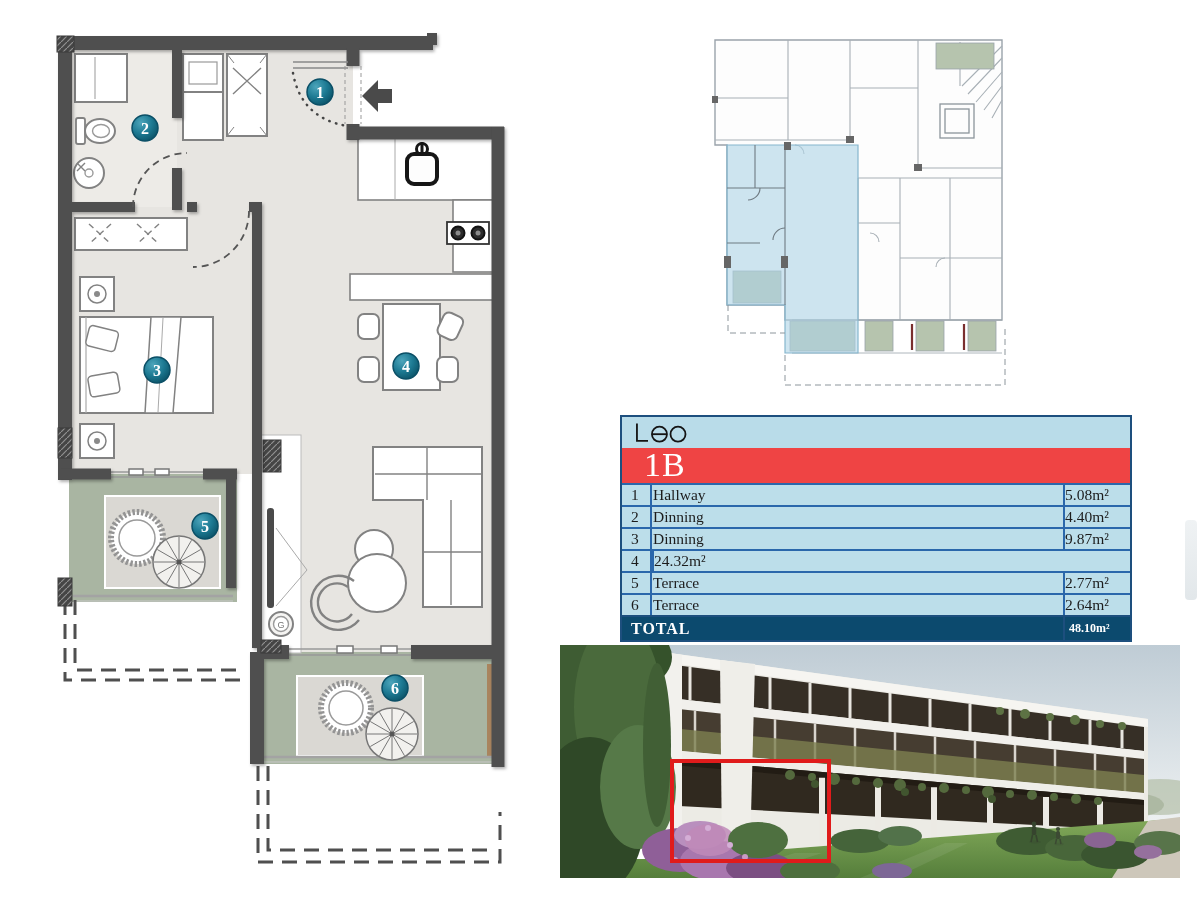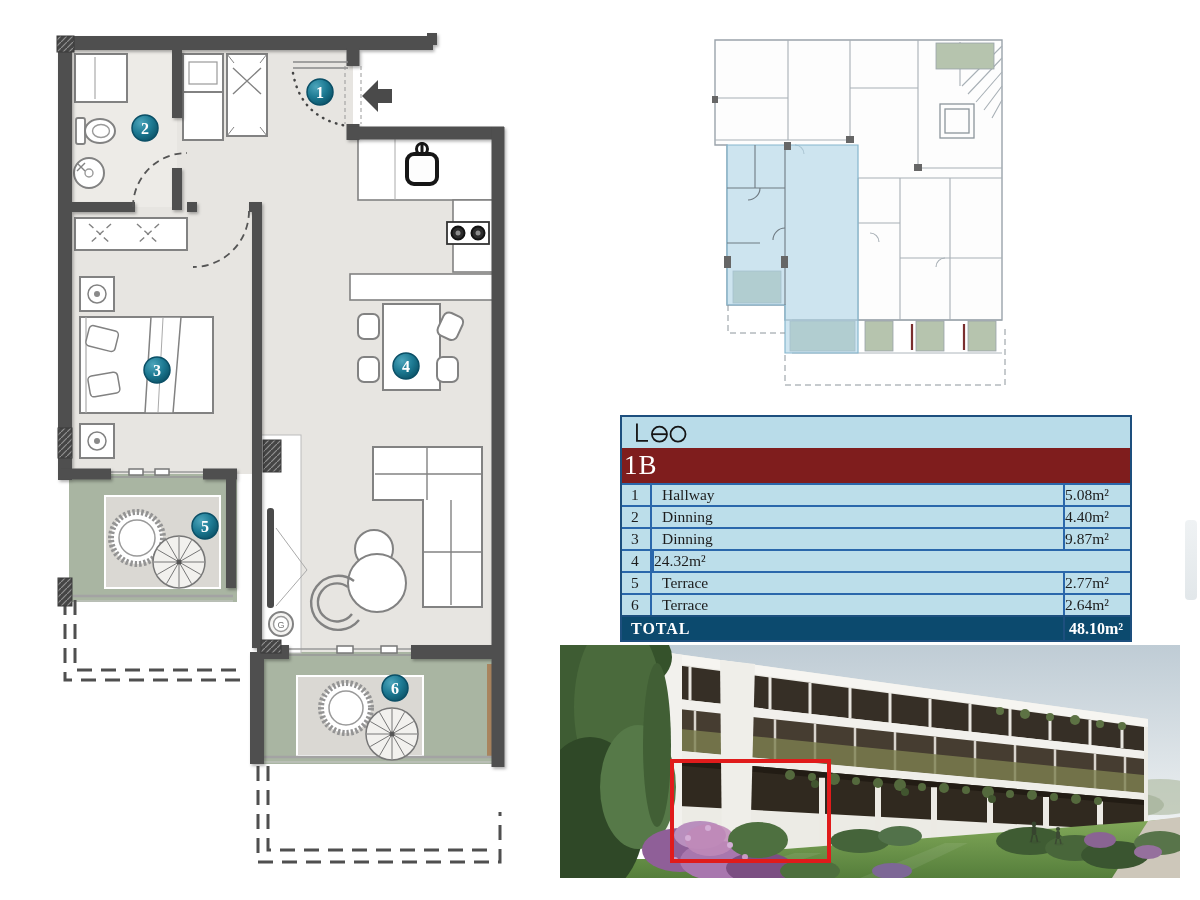--- a/index.html
+++ b/index.html
@@ -3,32 +3,32 @@
 <meta charset="utf-8">
 <style>
   html,body{margin:0;padding:0;background:#fff;}
   .page{position:relative;width:1200px;height:900px;background:#ffffff;overflow:hidden;
         font-family:"Liberation Serif", serif;}
   svg{display:block;}
   
   .area-table{position:absolute;left:620px;top:415px;width:512px;border:2px solid #1d4f7e;
               background:#bcdeea;box-sizing:border-box;}
   .logo-row{height:31px;background:#b9dce9;display:flex;align-items:center;padding-left:9px;}
-  .unit-row{height:35px;background:#7f1d1d;color:#ffffff;font-size:27px;line-height:34px;
-            padding-left:2px;letter-spacing:1px;}
+  .unit-row{height:35px;background:#ef4444;color:#ffffff;font-size:34px;line-height:34px;
+            padding-left:22px;letter-spacing:1px;}
   .t-row{display:grid;grid-template-columns:30px 1fr 67px;height:20px;line-height:20px;
          background:#bcdeea;border-top:2px solid #2a67ab;font-size:15.5px;color:#1c1c1c;}
   .c-num{padding-left:9px;border-right:2px solid #2a67ab;}
-  .c-name{padding-left:10px;border-radius:7px;}
+  .c-name{padding-left:1px;border-radius:7px;}
   .c-area{border-left:2px solid #2a67ab;}
   .total-row{display:grid;grid-template-columns:1fr 67px;height:23px;line-height:23px;
              background:#0c4a6e;color:#fff;border-top:2px solid #1d4f7e;font-weight:bold;
              font-size:16px;}
   .c-total{padding-left:9px;letter-spacing:1px;}
-  .c-area-total{padding-left:4px;border-left:2px solid #1d4f7e;font-size:16px;}
+  .c-area-total{padding-left:4px;border-left:2px solid #1d4f7e;font-size:12px;}
   
   .edge-streak{position:absolute;left:1185px;top:520px;width:12px;height:80px;
                background:linear-gradient(180deg,#eaeef0,#d8dfe3);opacity:.75;border-radius:4px;}
 </style>
 </head>
 <body>
 
 <div class="page">
 
   <svg viewBox="0 0 455 850" style="position:absolute;left:55px;top:30px;width:455px;height:850px">

